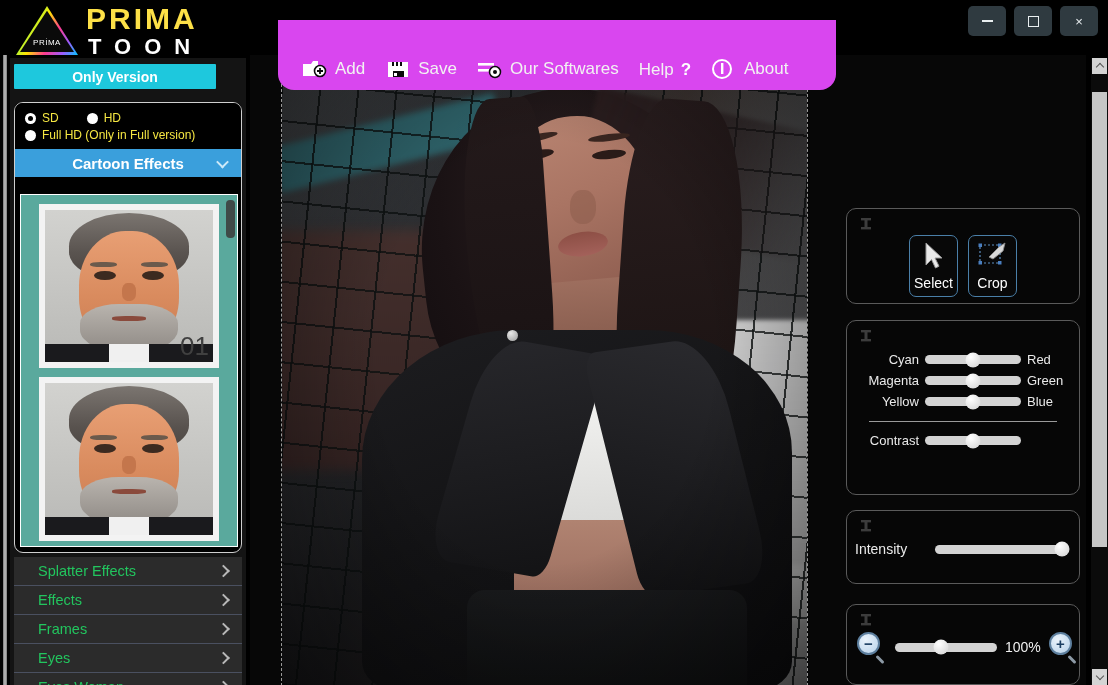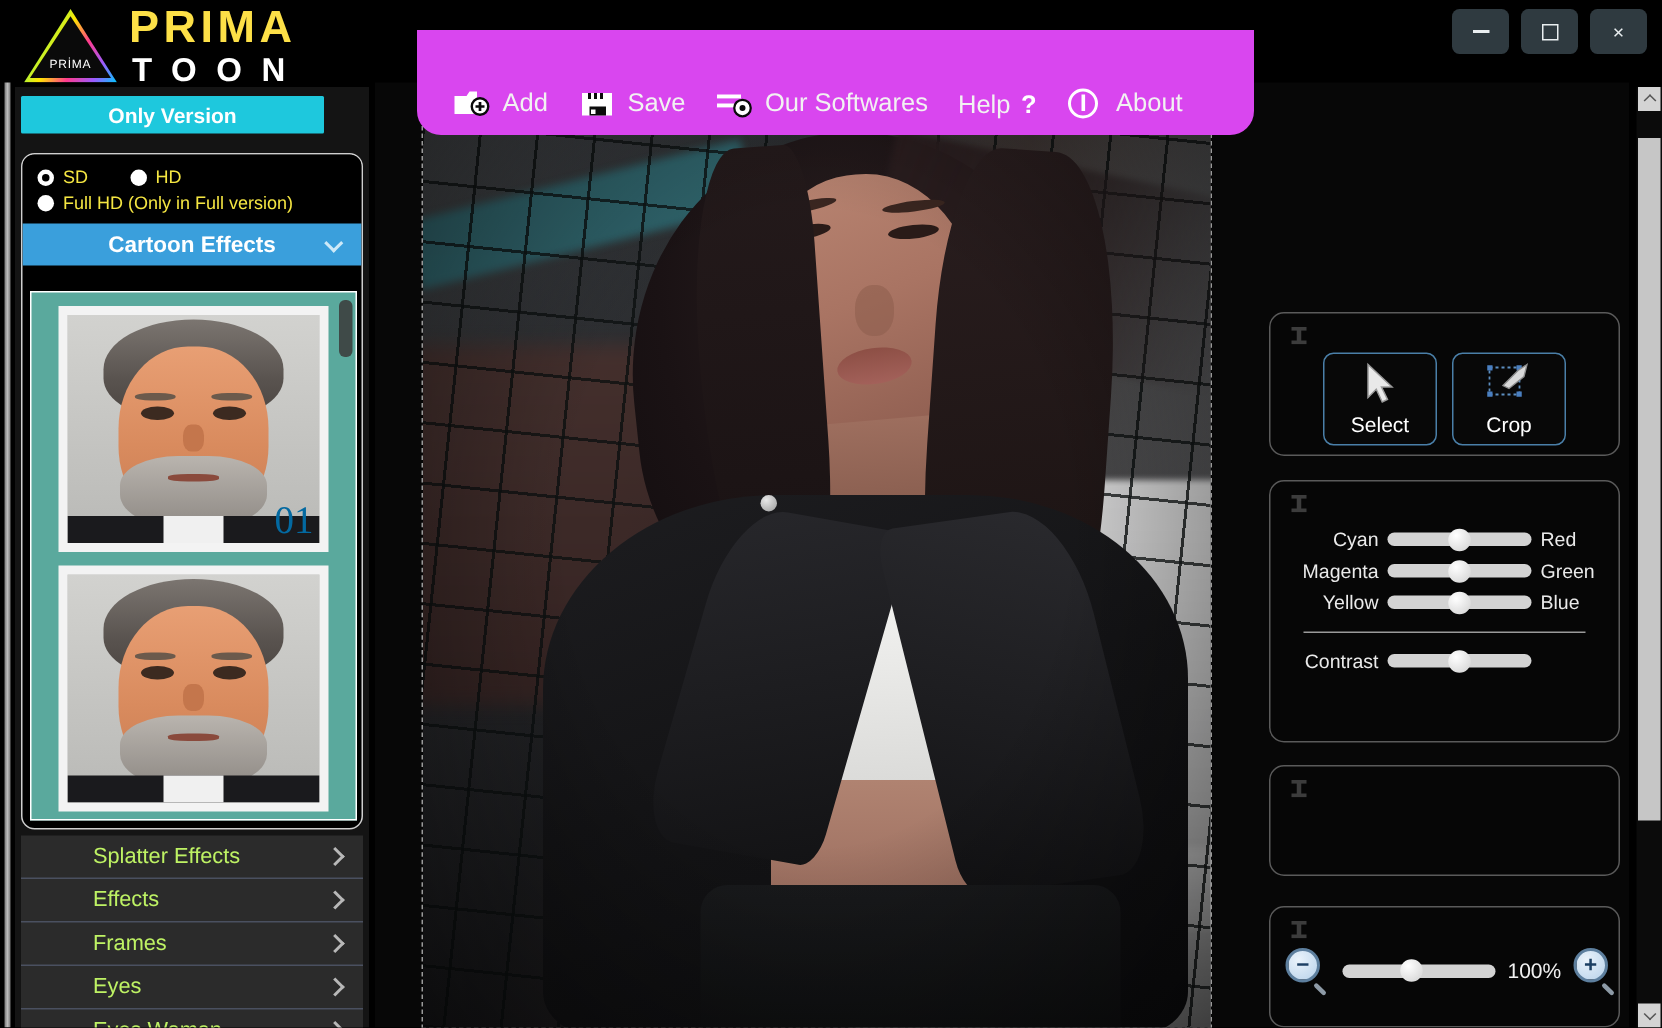--- a/index.html
+++ b/index.html
@@ -102,22 +102,22 @@
   }
   .thumb {
     width: 180px; margin: 9px auto 0 auto; background: #f3f3f3;
     padding: 6px; position: relative;
   }
   .thumb .photo {
     width: 168px; height: 152px; position: relative; overflow: hidden;
     background: #c9c9c7;
   }
   .thumb .num {
-    position: absolute; right: 4px; bottom: 0px; color: #0369a1;
-    font-size: 26px; font-family: Liberation Serif, serif;
+    position: absolute; right: 4px; bottom: 0px; color: #404040;
+    font-size: 26px; font-family: Liberation Sans, sans-serif;
   }
   .tscroll {
     position: absolute; right: 2px; top: 5px; width: 9px; height: 38px;
     background: #3f4a48; border-radius: 4px; cursor: pointer;
   }
 
   
   .face { position: absolute; inset: 0; }
   .f-bg { position: absolute; inset: 0; background: linear-gradient(180deg,#d2d2cf,#b9b9b6); }
   .f-hair {
@@ -164,21 +164,21 @@
 
   
   .list {
     position: absolute; left: 4px; top: 499px; width: 228px; height: 186px;
     background: #2b2b2b; overflow: hidden;
   }
   .lrow {
     height: 29px; border-bottom: 1px solid #4a5060; position: relative;
     display: flex; align-items: center; cursor: pointer;
   }
-  .lrow span.t { color: #bef264; font-size: 14.5px; margin-left: 48px; }
+  .lrow span.t { color: #22c55e; font-size: 14.5px; margin-left: 24px; }
   .lrow .arrow {
     position: absolute; right: 14px; top: 50%;
     transform: translateY(-50%) rotate(-45deg);
     width: 9px; height: 9px; border-right: 2.6px solid #b8b8b8; border-bottom: 2.6px solid #b8b8b8;
   }
 
   
   .canvas-area {
     position: absolute; left: 250px; top: 55px; width: 836px; height: 630px;
     background: #070707;
@@ -326,21 +326,21 @@
   .rpanel {
     position: absolute; background: #060606;
     border: 1.3px solid #5a5a5a; border-radius: 10px;
   }
   .pin {
     position: absolute; left: 12px; top: 8px; width: 14px; height: 16px;
   }
   #p-tools { left: 846px; top: 208px; width: 234px; height: 96px; }
   .tool-row { display: flex; gap: 10px; justify-content: center; padding-top: 26px; }
   .toolbtn {
-    width: 76px; height: 62px; border: 1.3px solid #4a7fa8; border-radius: 7px;
+    width: 49px; height: 62px; border: 1.3px solid #4a7fa8; border-radius: 7px;
     background: #080808; display: flex; flex-direction: column;
     align-items: center; padding-bottom: 5px; cursor: pointer;
   }
   .toolbtn .lbl { color: #fff; font-size: 14px; }
   .toolbtn .ic { flex: 1; display: flex; align-items: center; justify-content: center; }
 
   #p-color { left: 846px; top: 320px; width: 234px; height: 175px; }
   .slider-row {
     display: flex; align-items: center; height: 21px; padding: 0 6px; gap: 6px;
   }
@@ -689,20 +689,26 @@
   </div>
 
   <div class="rpanel" id="p-intensity">
     <span class="pin">
       <svg width="14" height="16" viewBox="0 0 14 16">
         <rect x="2" y="1" width="10" height="2.4" fill="#3c3c3c"></rect>
         <rect x="5.5" y="3" width="3" height="8" fill="#3c3c3c"></rect>
         <rect x="2" y="10" width="10" height="2.4" fill="#3c3c3c"></rect>
       </svg>
     </span>
+    <div class="int-row">
+      <span class="lbl">Intensity</span>
+      <span class="track">
+          <span class="knob" style="left:98%"></span>
+        </span>
+    </div>
   </div>
 
   <div class="rpanel" id="p-zoom">
     <span class="pin">
       <svg width="14" height="16" viewBox="0 0 14 16">
         <rect x="2" y="1" width="10" height="2.4" fill="#3c3c3c"></rect>
         <rect x="5.5" y="3" width="3" height="8" fill="#3c3c3c"></rect>
         <rect x="2" y="10" width="10" height="2.4" fill="#3c3c3c"></rect>
       </svg>
     </span>

